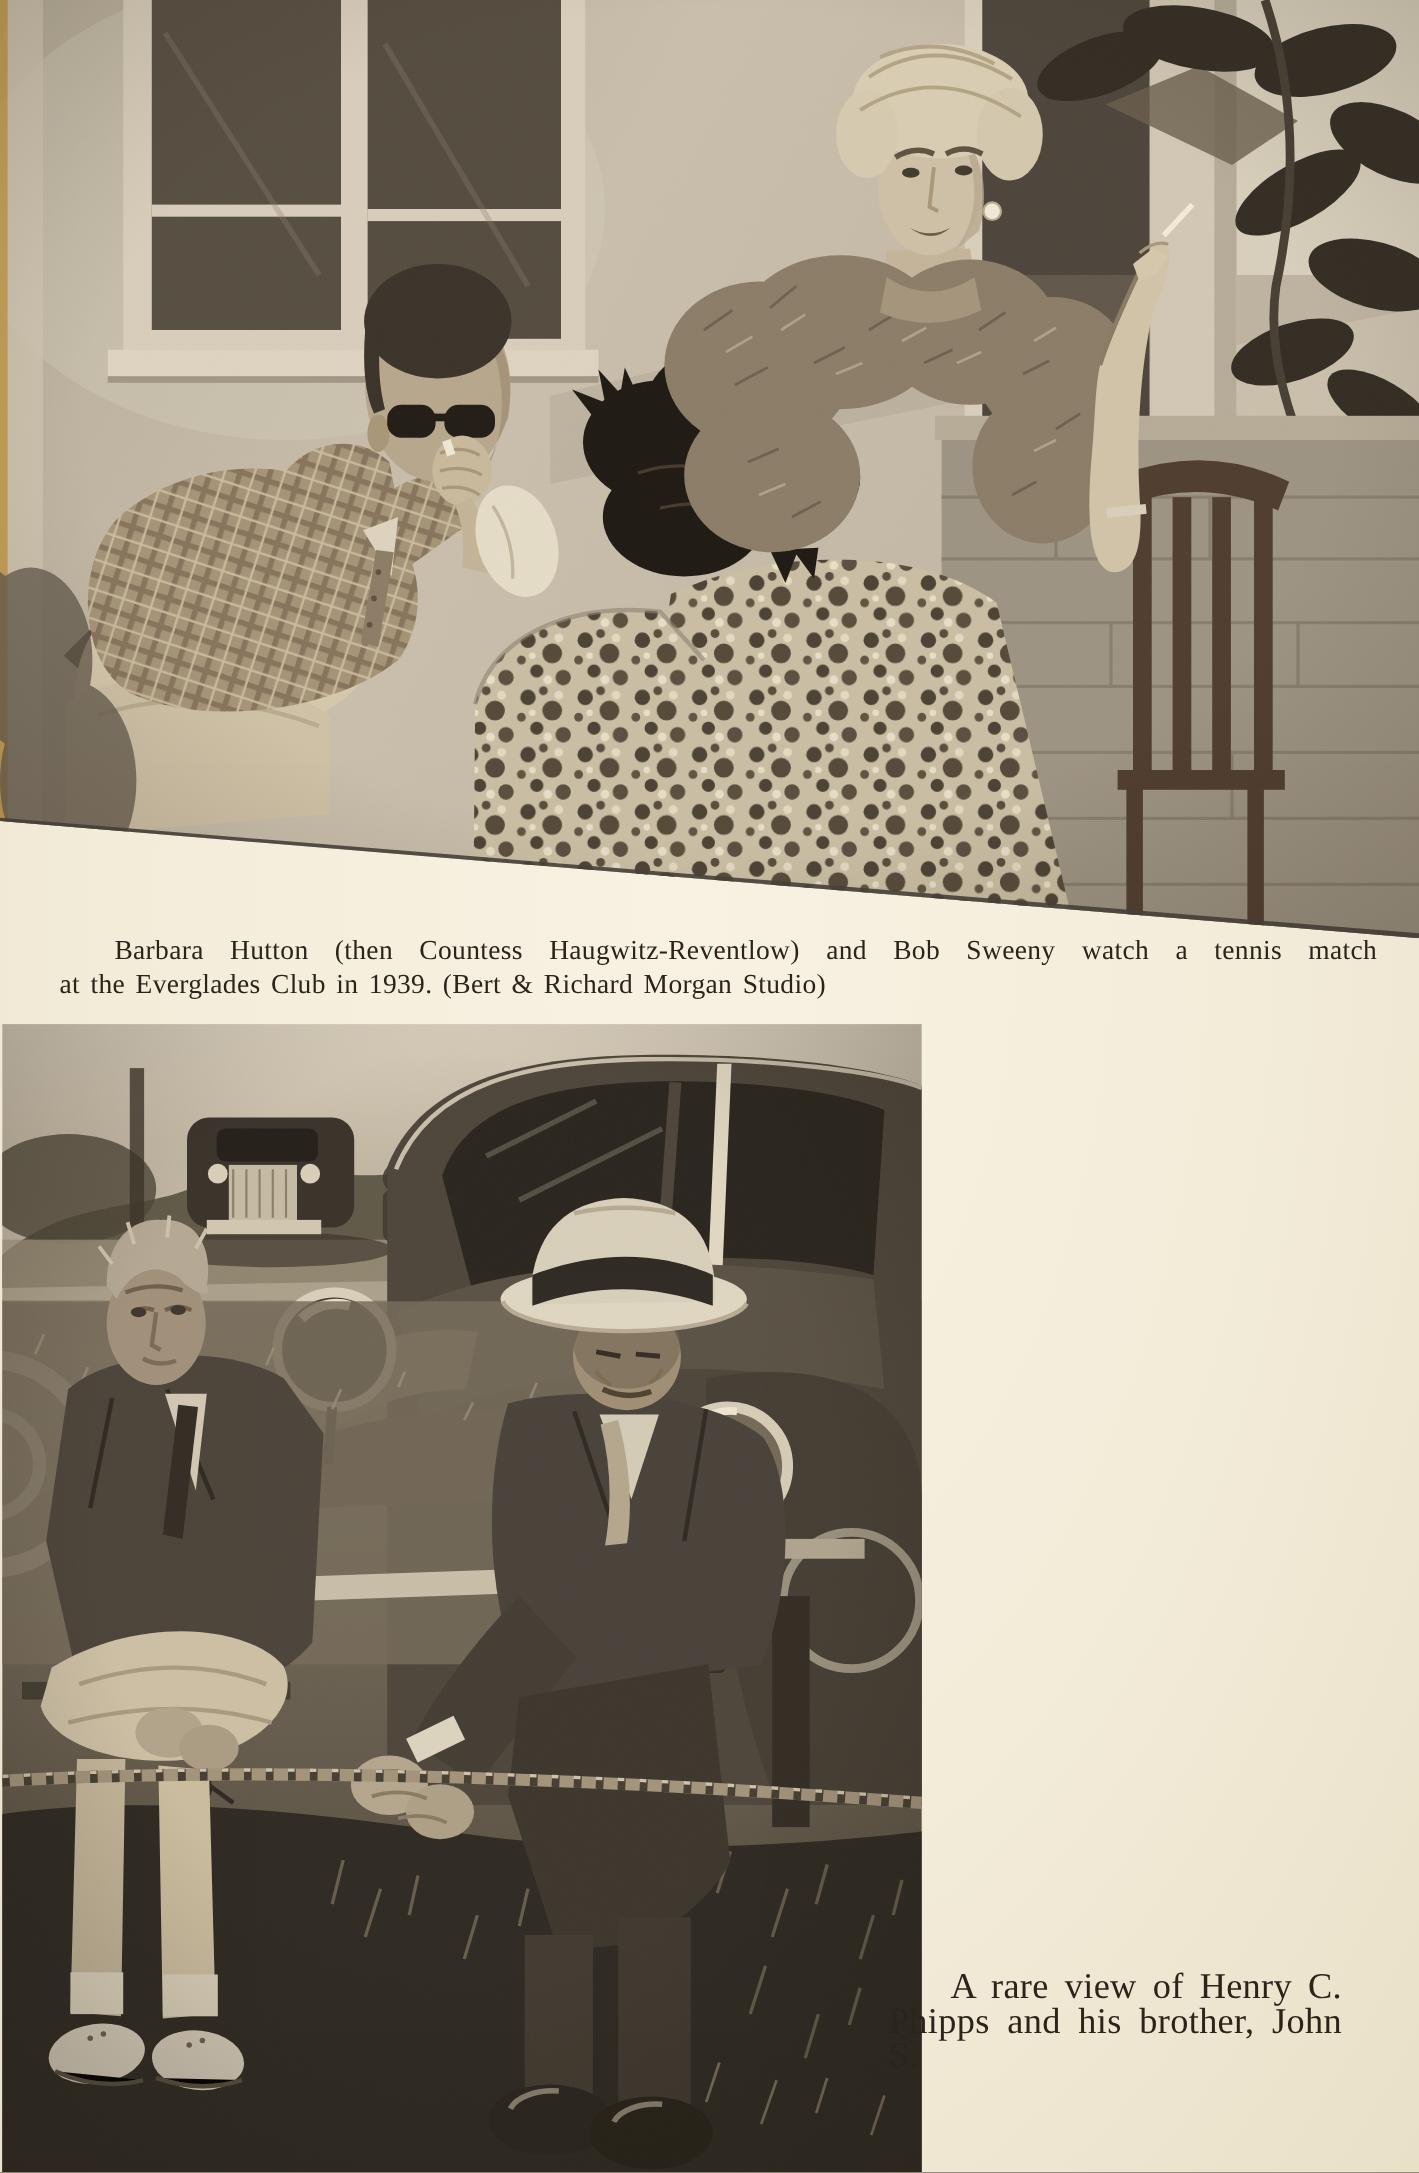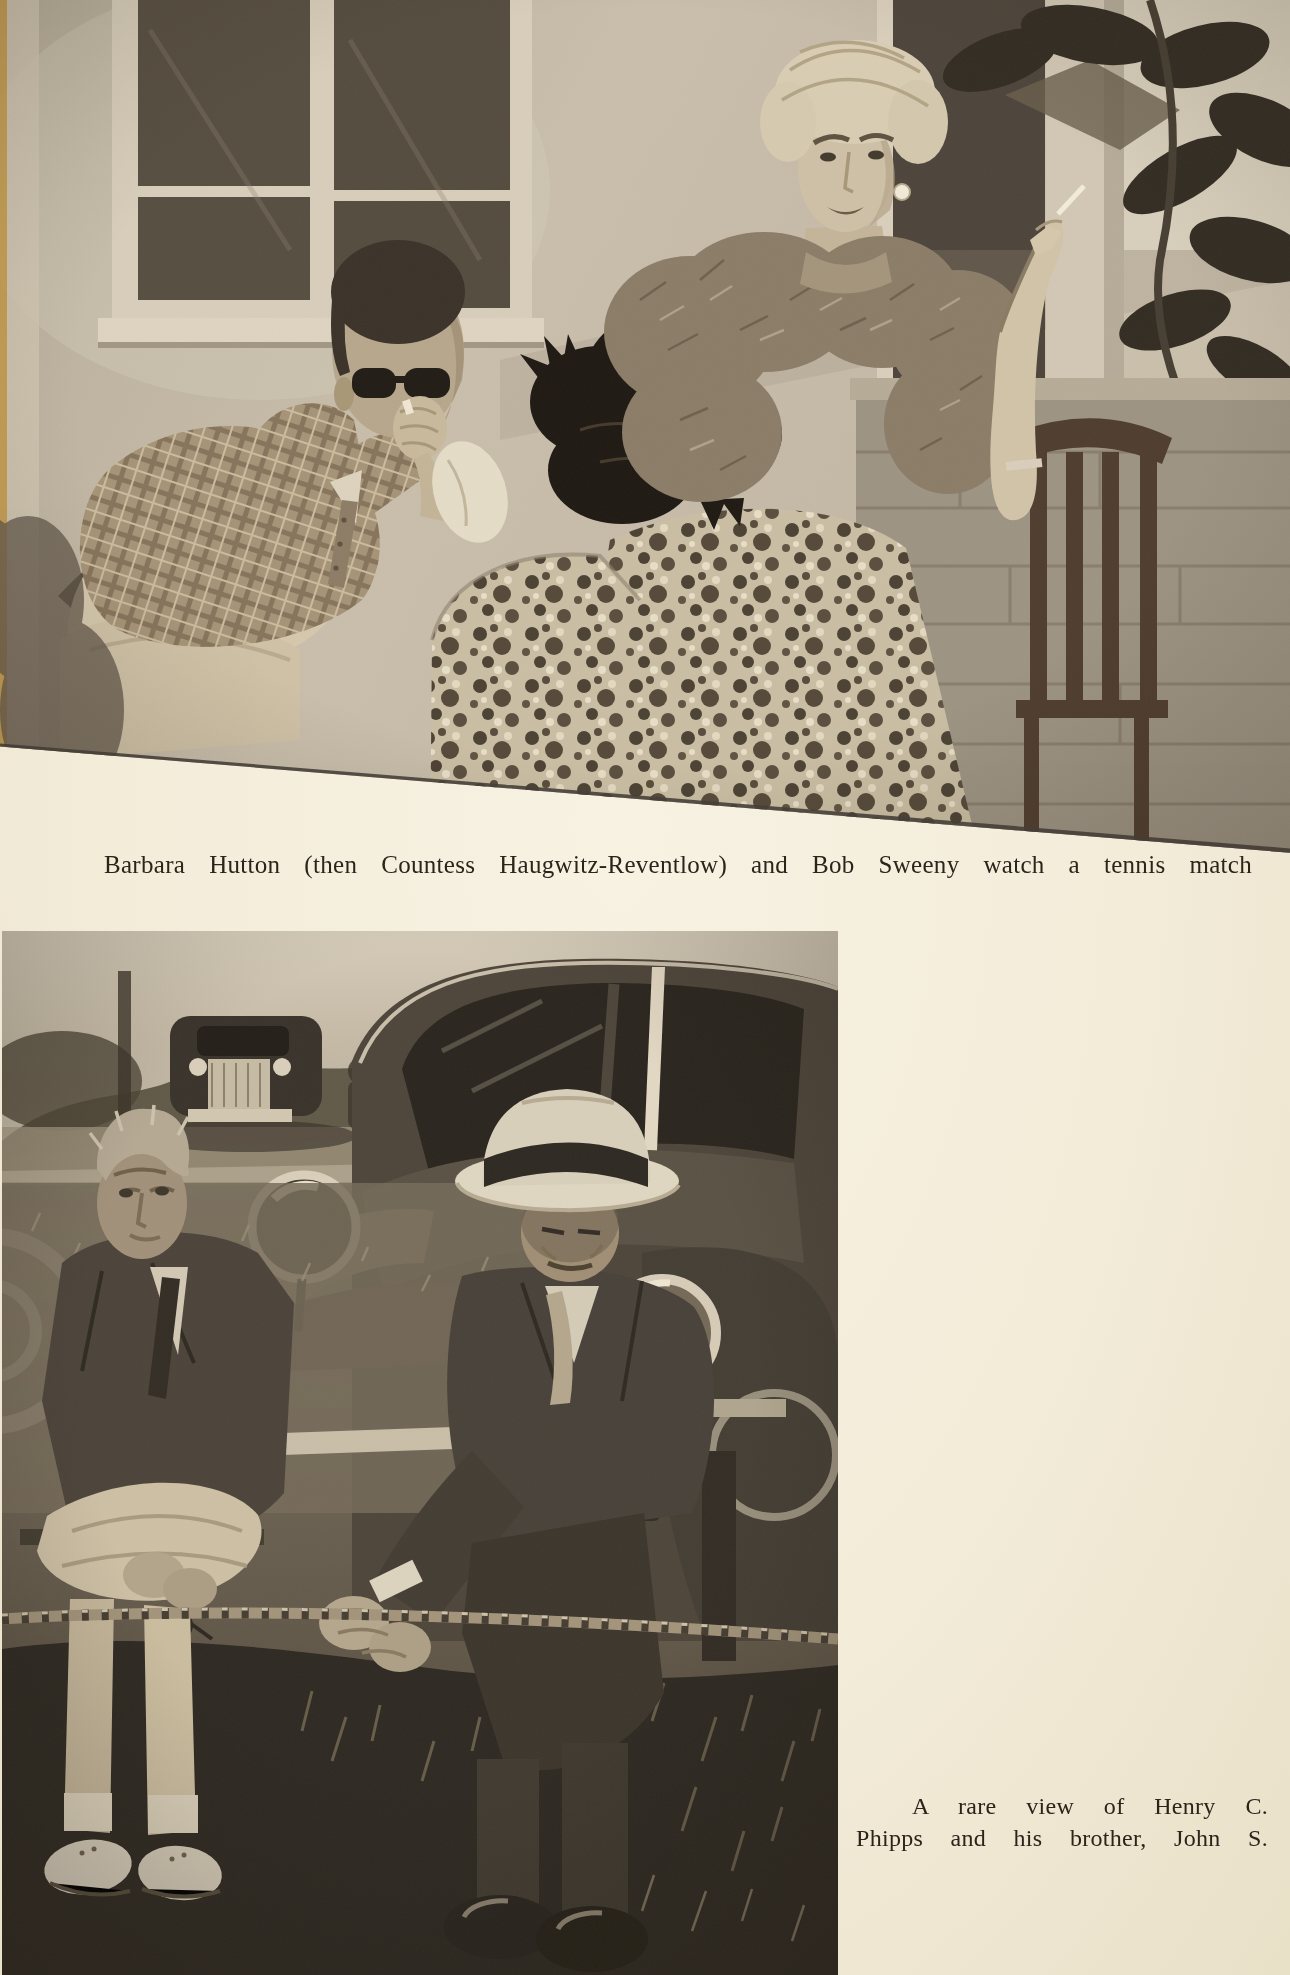--- a/index.html
+++ b/index.html
@@ -16,22 +16,22 @@
   .photo-bottom {
     position:absolute; left:2px; top:931px; width:836px; height:1044px;
   }
   .photo-top svg, .photo-bottom svg { display:block; width:100%; height:100%; }
   .caption { color:#2b241b; letter-spacing:0.3px; }
   .caption-top {
     position:absolute; left:54px; top:849px; width:1198px;
     font-size:25px; line-height:31px; margin:0;
   }
   .caption-side {
-    position:absolute; left:856px; top:1791px; width:412px;
-    font-size:24px; line-height:31.5px;
+    position:absolute; left:808px; top:1791px; width:412px;
+    font-size:33px; line-height:31.5px;
   }
   .cap-line { display:block; }
   .j { text-align: justify; text-align-last: justify; }
   .caption-top .indent1 { text-indent:50px; }
   .caption-side .indent1 { text-indent:56px; }
   .caption-top .cap-line:last-child { word-spacing:3px; }
 </style>
 </head>
 <body>
 
@@ -250,20 +250,21 @@
 
       <path d="M0,746 L1290,851" stroke="#46403a" stroke-width="5" opacity="0.9"></path>
 
       <rect width="1290" height="858" fill="url(#vig1)"></rect>
       <rect width="1290" height="858" filter="url(#grain1)" opacity="0.13"></rect>
     </svg>
   </figure>
 
   <p class="caption caption-top">
     <span class="cap-line j indent1">Barbara Hutton (then Countess Haugwitz-Reventlow) and Bob Sweeny watch a tennis match</span>
+    <span class="cap-line">at the Everglades Club in 1939. (Bert &amp; Richard Morgan Studio)</span>
   </p>
 
   <figure class="photo-bottom">
     <svg viewBox="0 0 836 1044" preserveAspectRatio="none">
       <defs>
         <linearGradient id="sky2" x1="0" y1="0" x2="0" y2="1">
           <stop offset="0" stop-color="#d6ccba"></stop>
           <stop offset="0.1" stop-color="#c6bba7"></stop>
           <stop offset="0.24" stop-color="#90857365"></stop>
           <stop offset="0.24" stop-color="#908573"></stop>

